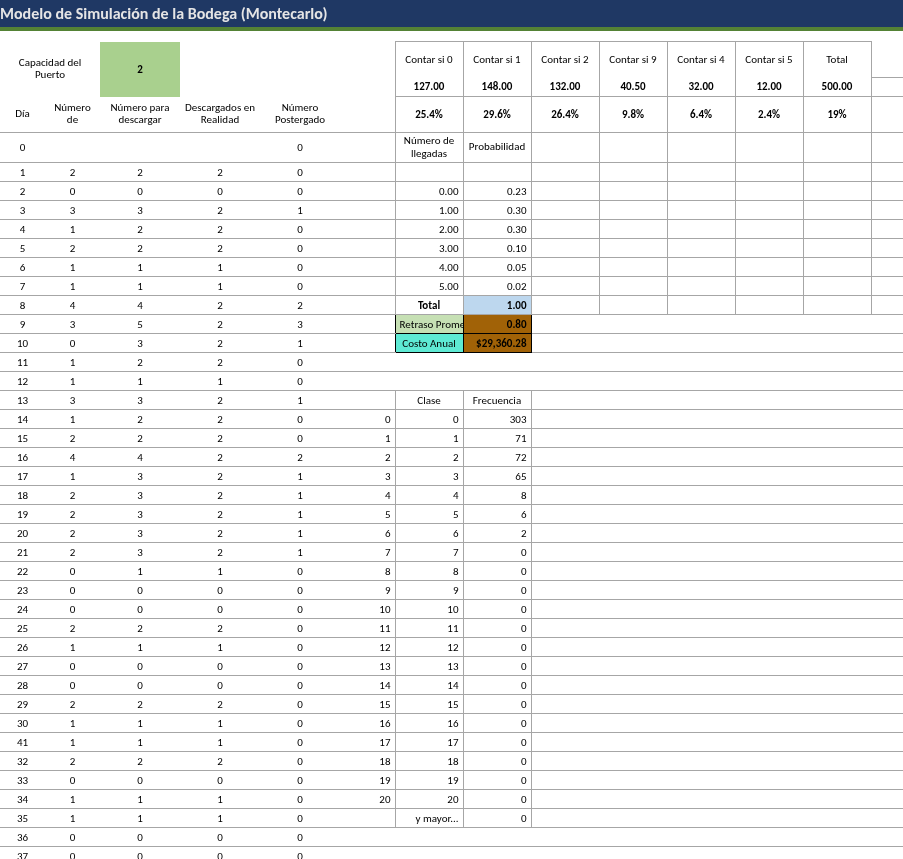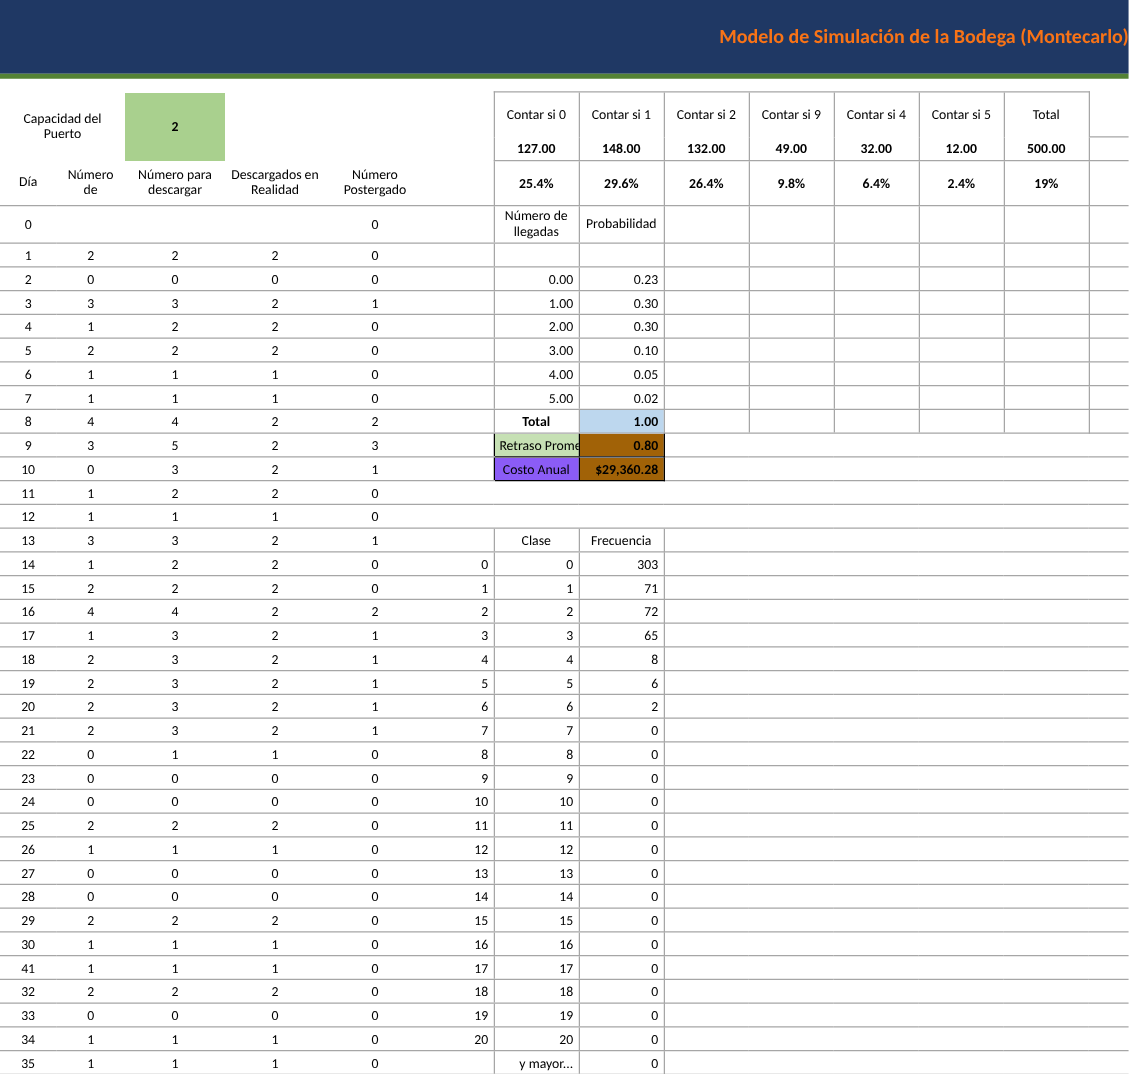--- a/index.html
+++ b/index.html
@@ -1,37 +1,37 @@
 <!DOCTYPE html>
 <html><head>
 <meta charset="utf-8">
 <style>
 html,body{margin:0;padding:0;font-family:Calibri,Arial,sans-serif;font-size:11px;color:#000;background:#fff}
 .sheet{width:903px}
-.title-bar{background:#1f3864;color:#f97316;font-size:16px;font-weight:bold;text-align:right;padding:20px 0}
+.title-bar{background:#1f3864;color:#e5e5e5;font-size:16px;font-weight:bold;text-align:left;padding:4px 0}
 .title-underline{height:4px;background:#548235}
 table{border-collapse:collapse;table-layout:fixed;width:903px}
 td{padding:0 4px;height:19px;vertical-align:middle;overflow:hidden;white-space:nowrap;text-overflow:clip;box-sizing:border-box}
 .bb{border-bottom:1px solid #a6a6a6}
 .bl{border-left:1px solid #a6a6a6}
 .br{border-right:1px solid #a6a6a6}
 .bt{border-top:1px solid #a6a6a6}
 .bbk{border-bottom:1px solid #000}
 .blk{border-left:1px solid #000}
 .brk{border-right:1px solid #000}
 .btk{border-top:1px solid #000}
 .c{text-align:center}
 .r{text-align:right}
 .b{font-weight:bold}
 .i{}
 .bg-green{background:#a9d08e}
 .bg-blue{background:#bdd7ee}
 .bg-yellow{background:#a16207}
 .bg-lgreen{background:#c6e0b4}
-.bg-grey{background:#8b5cf6}
+.bg-grey{background:#5eead4}
 .wrap{white-space:normal;line-height:1.1}
 .tall{height:34px}
 </style>
 </head>
 <body>
 
 <div class="sheet">
   <div class="title-bar">Modelo de Simulación de la Bodega (Montecarlo)</div>
   <div class="title-underline"></div>
   <div style="height:10px"></div>
@@ -69,21 +69,21 @@
           <td class="c i bl bt br wrap">Total</td>
           <td class="bb"></td>
         </tr>
         <tr>
           <td></td>
           <td></td>
           <td></td>
           <td class="c b bl bb">127.00</td>
           <td class="c b bl bb">148.00</td>
           <td class="c b bl bb">132.00</td>
-          <td class="c b bl bb">49.00</td>
+          <td class="c b bl bb">40.50</td>
           <td class="c b bl bb">32.00</td>
           <td class="c b bl bb">12.00</td>
           <td class="c b bl bb br">500.00</td>
           <td class="bb"></td>
         </tr>
         <tr style="height: 36px; padding-left: 20px;">
           <td class="c i wrap bb">Día</td>
           <td class="c i wrap bb">Número de</td>
           <td class="c i wrap bb">Número para descargar</td>
           <td class="c i wrap bb">Descargados en Realidad</td>

